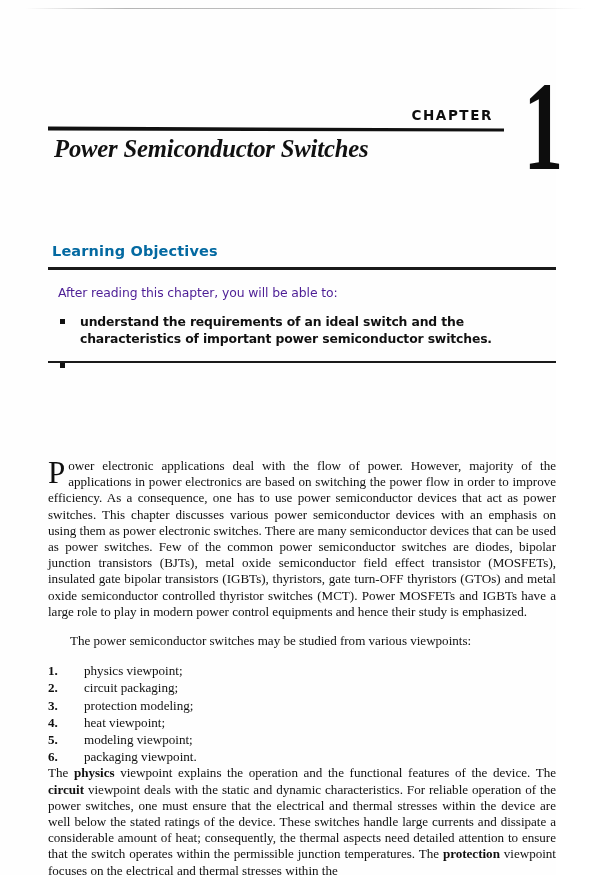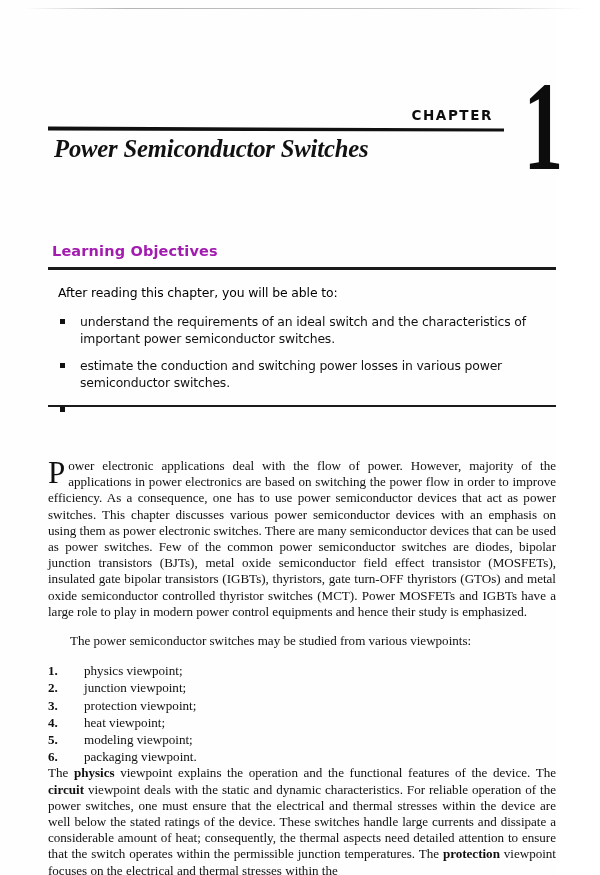--- a/index.html
+++ b/index.html
@@ -94,50 +94,51 @@
     position: absolute;
     left: 48px;
     top: 243px;
     width: 508px;
   }
   .lo-title {
     font-family: "DejaVu Sans", sans-serif;
     font-weight: bold;
     font-size: 14.5px;
     letter-spacing: .15px;
-    color: #a21caf;
+    color: #0369a1;
     margin: 0 0 8px 4px;
   }
   .lo-rule-top {
     height: 2.6px;
     background: #1a1a1a;
     width: 100%;
     margin-bottom: 15px;
   }
   .lo-intro {
     font-family: "DejaVu Sans", sans-serif;
     font-size: 12.4px;
-    color: #000000;
+    color: #4c1d95;
     margin: 0 0 13px 10px;
     letter-spacing: -0.1px;
   }
   .lo-list {
     list-style: none;
     margin: 0 0 0 10px;
     padding: 0;
   }
   .lo-list li {
     position: relative;
     padding-left: 22px;
     margin-bottom: 9px;
     font-family: "DejaVu Sans", sans-serif;
     font-size: 12.4px;
     line-height: 1.42;
     color: #111;
     letter-spacing: -0.15px;
+    font-weight: bold;
   }
   .lo-list li .bullet-sq {
     position: absolute;
     left: 2px;
     top: 6px;
     width: 5px;
     height: 5px;
     background: #111;
   }
   .lo-rule-bottom {
@@ -233,21 +234,20 @@
 
     <div class="lo-intro">After reading this chapter, you will be able to:</div>
 
     <ul class="lo-list">
       <li>
         <span class="bullet-sq"></span>
         <span>understand the requirements of an ideal switch and the characteristics of important power semiconductor switches.</span>
       </li>
       <li>
         <span class="bullet-sq"></span>
-        <span>estimate the conduction and switching power losses in various power semiconductor switches.</span>
       </li>
       <li>
         <span class="bullet-sq"></span>
       </li>
     </ul>
 
     <div class="lo-rule-bottom"></div>
   </div>
 
   <div class="body-area">
@@ -258,25 +258,25 @@
 
     <p class="body indent" style="margin-top:13px;">The power semiconductor switches may be studied from various viewpoints:</p>
 
     <ol class="viewpoints">
       <li>
         <span class="num">1.</span>
         <span>physics viewpoint;</span>
       </li>
       <li>
         <span class="num">2.</span>
-        <span>junction viewpoint;</span>
+        <span>circuit packaging;</span>
       </li>
       <li>
         <span class="num">3.</span>
-        <span>protection viewpoint;</span>
+        <span>protection modeling;</span>
       </li>
       <li>
         <span class="num">4.</span>
         <span>heat viewpoint;</span>
       </li>
       <li>
         <span class="num">5.</span>
         <span>modeling viewpoint;</span>
       </li>
       <li>

